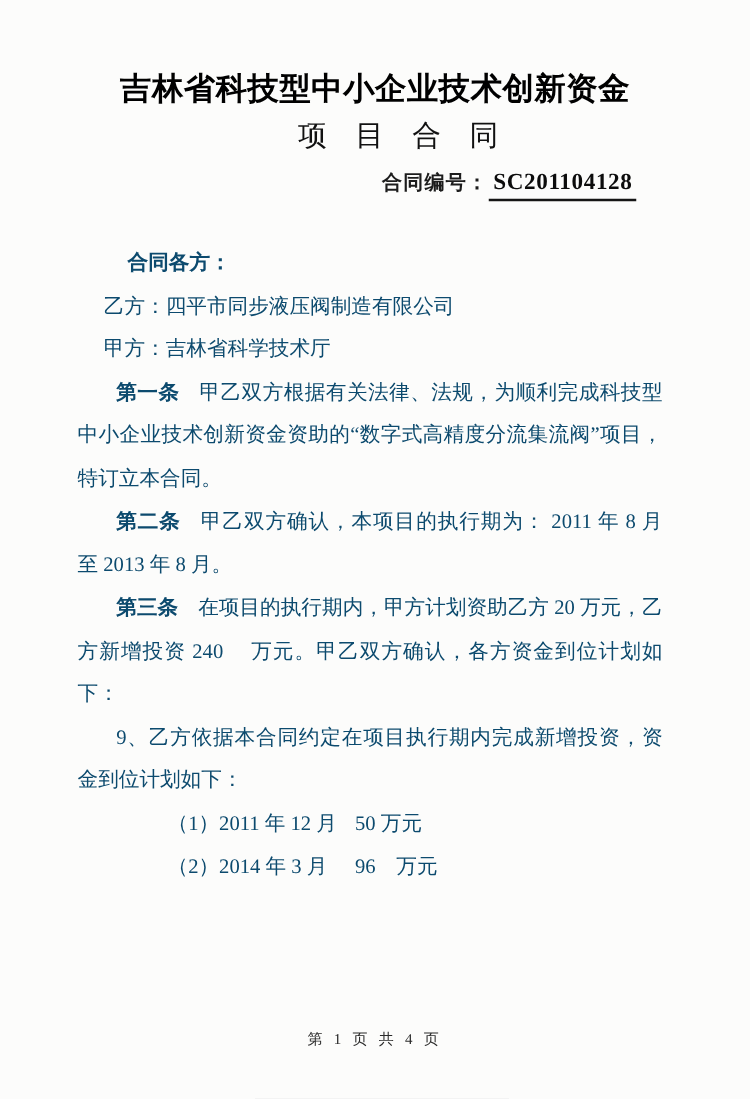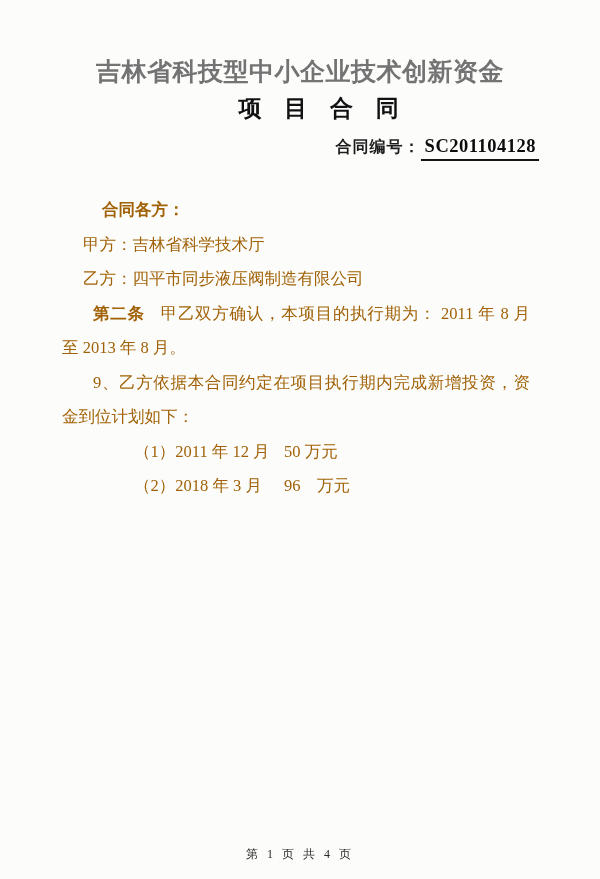--- a/index.html
+++ b/index.html
@@ -13,36 +13,36 @@
     overflow:hidden;
   }
   
   .title1{
     margin:57px 0 0 0;
     text-align:center;
     font-size:25px;
     line-height:30px;
     font-weight:700;
     letter-spacing:0.5px;
-    color:#737373;
+    color:#000000;
   }
   .title2{
     margin:8px 0 0 0;
     text-align:center;
     font-size:23px;
     line-height:28px;
-    font-weight:700;
+    font-weight:400;
     letter-spacing:7px;
     word-spacing:3px;
     color:#111;
     padding-left:44px;
   }
   .contract-line{
     margin-top:10px;
-    padding-right:61px;
+    padding-right:91px;
     text-align:right;
     font-size:16px;
     line-height:26px;
     white-space:nowrap;
   }
   .contract-label{
     font-weight:700;
     letter-spacing:1px;
   }
   .contract-number{
@@ -56,78 +56,83 @@
   }
   
   .body{
     position:absolute;
     left:62px;
     top:193px;
     width:468px;
     font-size:16.5px;
     line-height:34.5px;
     text-align:justify;
-    color:#a16207;
+    color:#0c4a6e;
   }
   .body p{margin:0;padding:0;}
   .indent-heading{text-indent:40px;}
   .indent-party{text-indent:21px;}
   .indent-clause{text-indent:31px;}
   .indent-schedule{text-indent:36px;}
   .bold{font-weight:700;}
   .clause-label{font-weight:700;margin-right:16px;}
   .sched-date{display:inline-block;width:150px;text-indent:0;margin-left:36px;}
   
   .footer{
     position:absolute;
     left:0;right:0;
     top:823px;
     text-align:center;
     font-size:12px;
     line-height:16px;
     letter-spacing:3px;
     color:#2a2a2a;
-    margin-top:23px;
   }
 </style>
 </head>
 <body>
 
 <div class="page">
 
   <h1 class="title1">吉林省科技型中小企业技术创新资金</h1>
 
   <h2 class="title2">项 目 合 同</h2>
 
   <div class="contract-line">
     <span class="contract-label">合同编号：</span><span class="contract-number">SC201104128</span>
   </div>
 
   <div class="body">
 
     <p class="indent-heading bold">合同各方：</p>
 
+    <p class="indent-party">乙方：四平市同步液压阀制造有限公司</p>
+
     <p class="indent-party">甲方：吉林省科学技术厅</p>
 
-    <p class="indent-party">乙方：四平市同步液压阀制造有限公司</p>
-
+    <p class="indent-clause">
+      <span class="clause-label">第一条</span><span>甲乙双方根据有关法律、法规，为顺利完成科技型中小企业技术创新资金资助的“数字式高精度分流集流阀”项目，特订立本合同。</span>
+    </p>
 
     <p class="indent-clause">
       <span class="clause-label">第二条</span><span>甲乙双方确认，本项目的执行期为： 2011 年 8 月 至 2013 年 8 月。</span>
     </p>
 
+    <p class="indent-clause">
+      <span class="clause-label">第三条</span><span>在项目的执行期内，甲方计划资助乙方 20 万元，乙方新增投资 240 　万元。甲乙双方确认，各方资金到位计划如下：</span>
+    </p>
 
 
     <p class="indent-clause">9、乙方依据本合同约定在项目执行期内完成新增投资，资金到位计划如下：</p>
 
     <p class="indent-schedule">
       <span class="sched-date">（1）2011 年 12 月</span><span>50 万元</span>
     </p>
 
     <p class="indent-schedule">
-      <span class="sched-date">（2）2018 年 3 月</span><span>96　万元</span>
+      <span class="sched-date">（2）2014 年 3 月</span><span>96　万元</span>
     </p>
 
   </div>
 
   <div class="footer">第 1 页 共 4 页</div>
 
 </div>
 
 </body></html>

